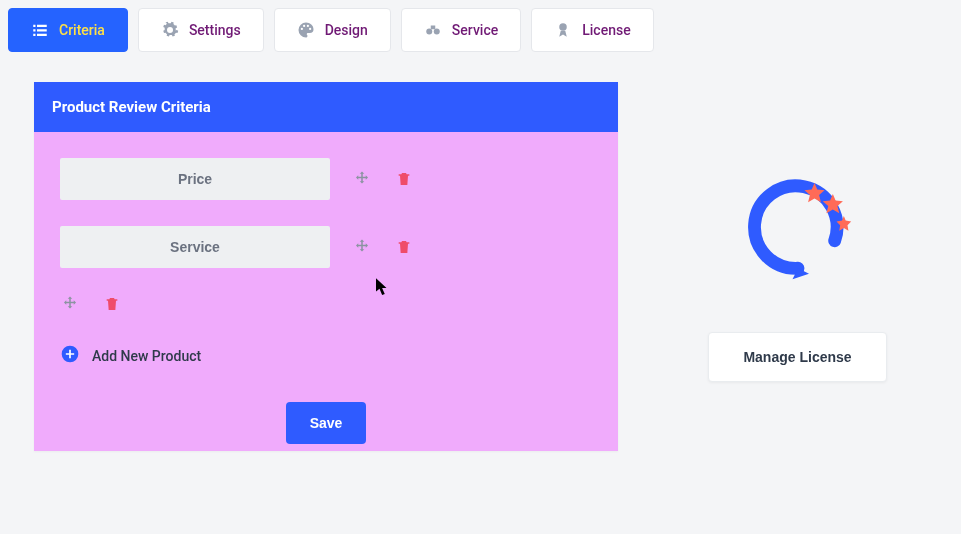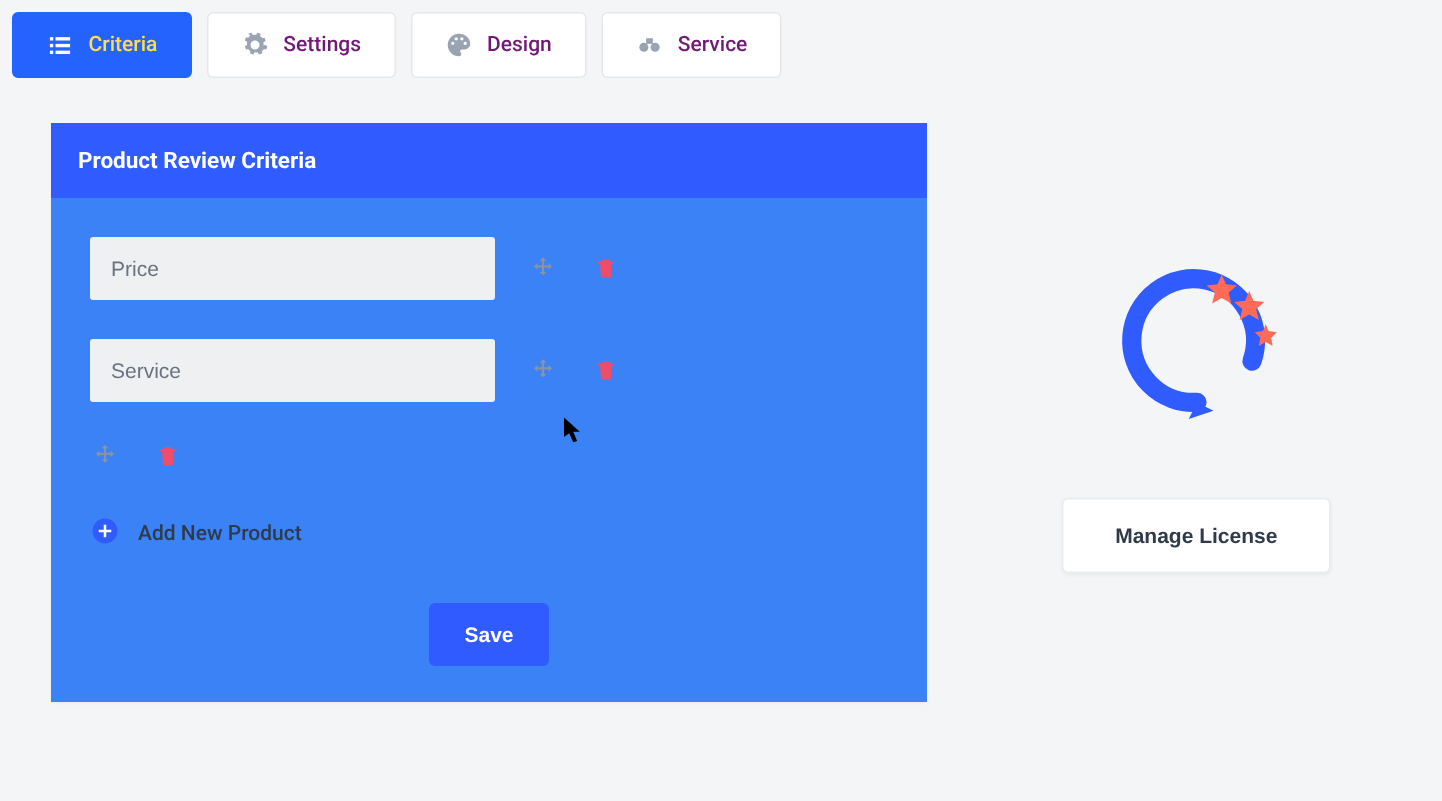--- a/index.html
+++ b/index.html
@@ -38,23 +38,23 @@
   .tab.active svg path, .tab.active svg rect, .tab.active svg circle { fill:#fff; }
   .tab svg path, .tab svg rect, .tab svg circle { fill:#9aa3b2; }
 
   .content-wrap {
     padding: 30px 34px 0 34px;
     display: flex;
     gap: 50px;
     align-items: flex-start;
   }
   .panel {
-    background: #3b82f6;
+    background: #f0abfc;
     width: 584px;
-    padding-bottom: 24px;
+    padding-bottom: 7px;
     box-shadow: 0 1px 2px rgba(0,0,0,0.04);
   }
   .panel-inner { padding: 0 26px; }
   .panel-header {
     background: #2f5bff;
     color: #fff;
     font-weight: 700;
     font-size: 15px;
     padding: 16px 18px;
     margin: 0 0 26px 0;
@@ -70,22 +70,23 @@
     gap: 22px;
     margin-bottom: 26px;
   }
   .criteria-input {
     flex: 0 0 270px;
     background: #eef0f2;
     border: none;
     padding: 13px 14px;
     font-size: 14px;
     color: #6b7280;
-    font-weight: 400;
+    font-weight: 700;
     border-radius: 2px;
+    text-align: center;
   }
   .move-handle, .delete-btn {
     width: 20px; height: 20px;
     display: inline-flex; align-items:center; justify-content:center;
     cursor: pointer;
   }
   .add-row {
     display: flex; align-items: center; gap: 12px;
     margin-top: 30px; margin-bottom: 34px;
     cursor: pointer;
@@ -156,20 +157,29 @@
   <div class="tab">
     <span class="ticon">
       <svg viewBox="0 0 24 24">
           <circle cx="7" cy="14" r="4"></circle>
           <circle cx="17" cy="14" r="4"></circle>
           <rect x="9" y="6" width="6" height="5"></rect>
         </svg>
     </span>
     <span>Service</span>
   </div>
+  <div class="tab">
+    <span class="ticon">
+      <svg viewBox="0 0 24 24">
+          <circle cx="12" cy="8" r="5"></circle>
+          <path d="M9 13l-2 8 5-3 5 3-2-8"></path>
+        </svg>
+    </span>
+    <span>License</span>
+  </div>
 </div>
 
 <div class="content-wrap">
   <div class="panel">
     <div class="panel-inner">
       <div class="panel-header">Product Review Criteria</div>
 
       <div class="criteria-row">
         <input class="criteria-input" value="Price" style="">
         <span class="move-handle">

